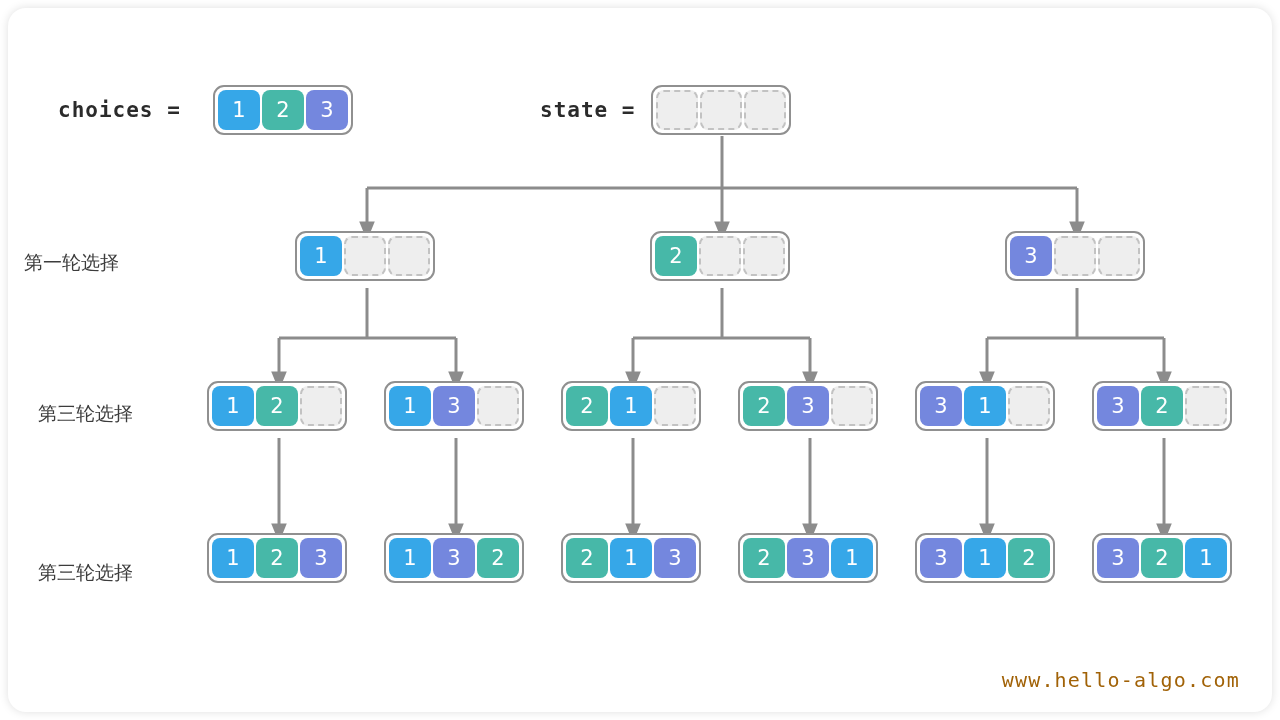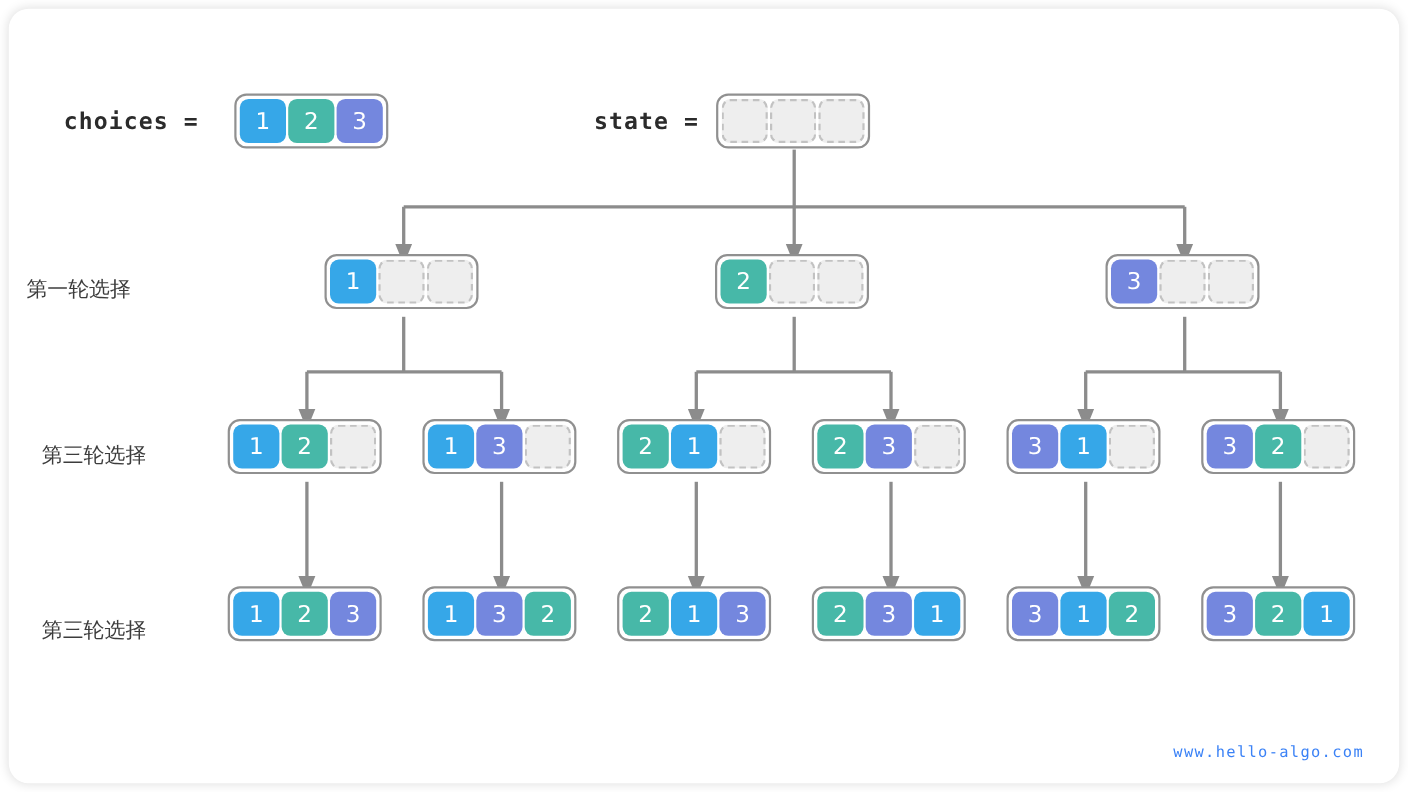--- a/index.html
+++ b/index.html
@@ -52,22 +52,22 @@
     font-family: "DejaVu Sans", "Liberation Sans", sans-serif;
     font-size: 19px;
     color: #3c3c3c;
     white-space: nowrap;
   }
   .watermark {
     position: absolute;
     right: 40px;
     bottom: 28px;
     font-family: "DejaVu Sans Mono", "Liberation Mono", monospace;
-    font-size: 14px;
-    color: #3b82f6;
+    font-size: 20px;
+    color: #a16207;
     letter-spacing: 1.2px;
     white-space: nowrap;
   }
 
   
   .array {
     position: absolute;
     display: flex;
     align-items: center;
     box-sizing: border-box;

